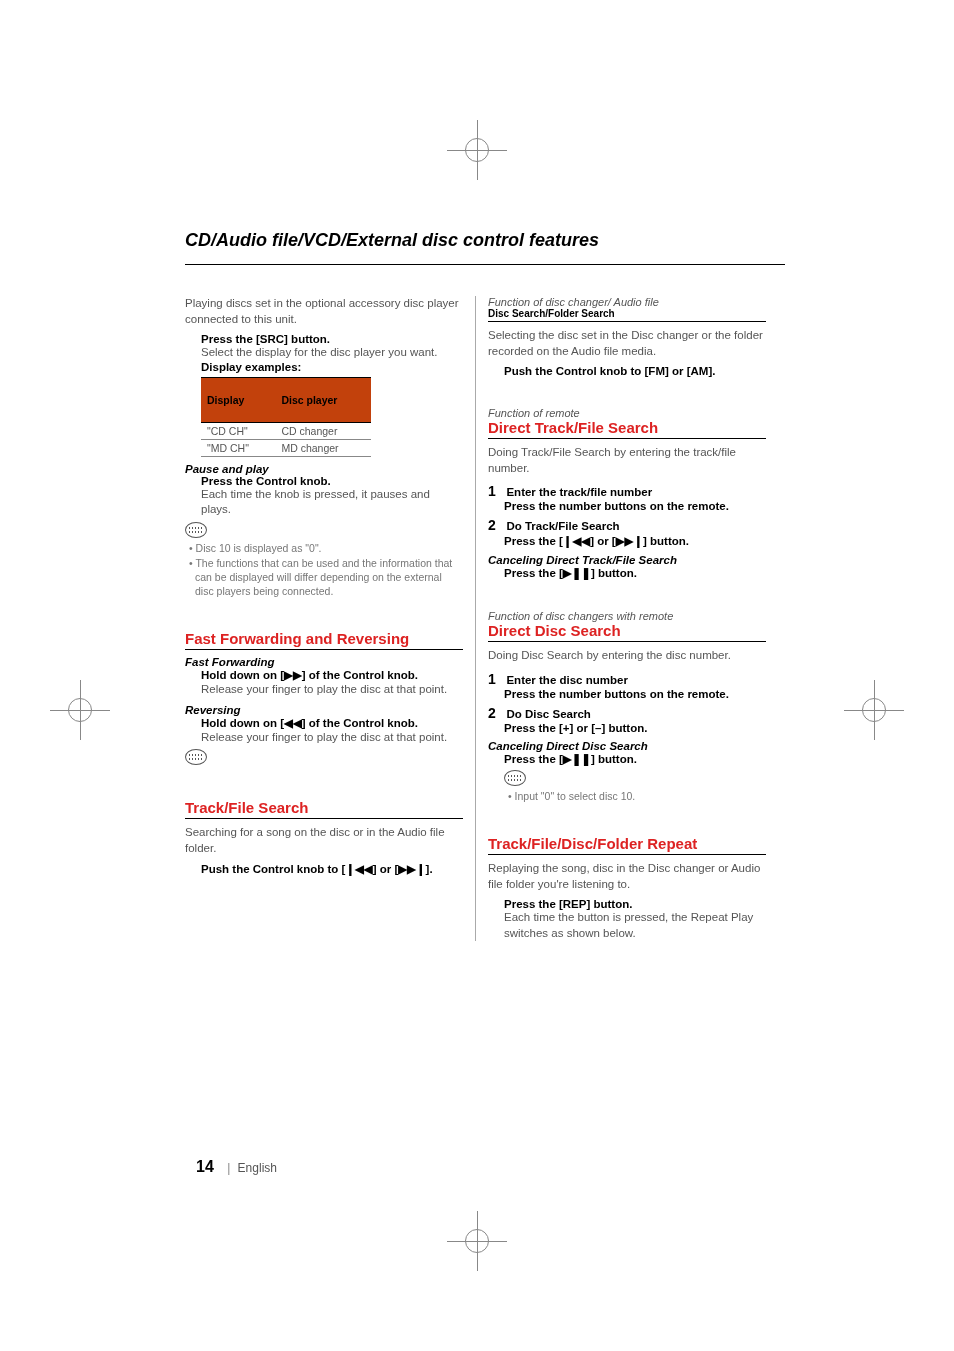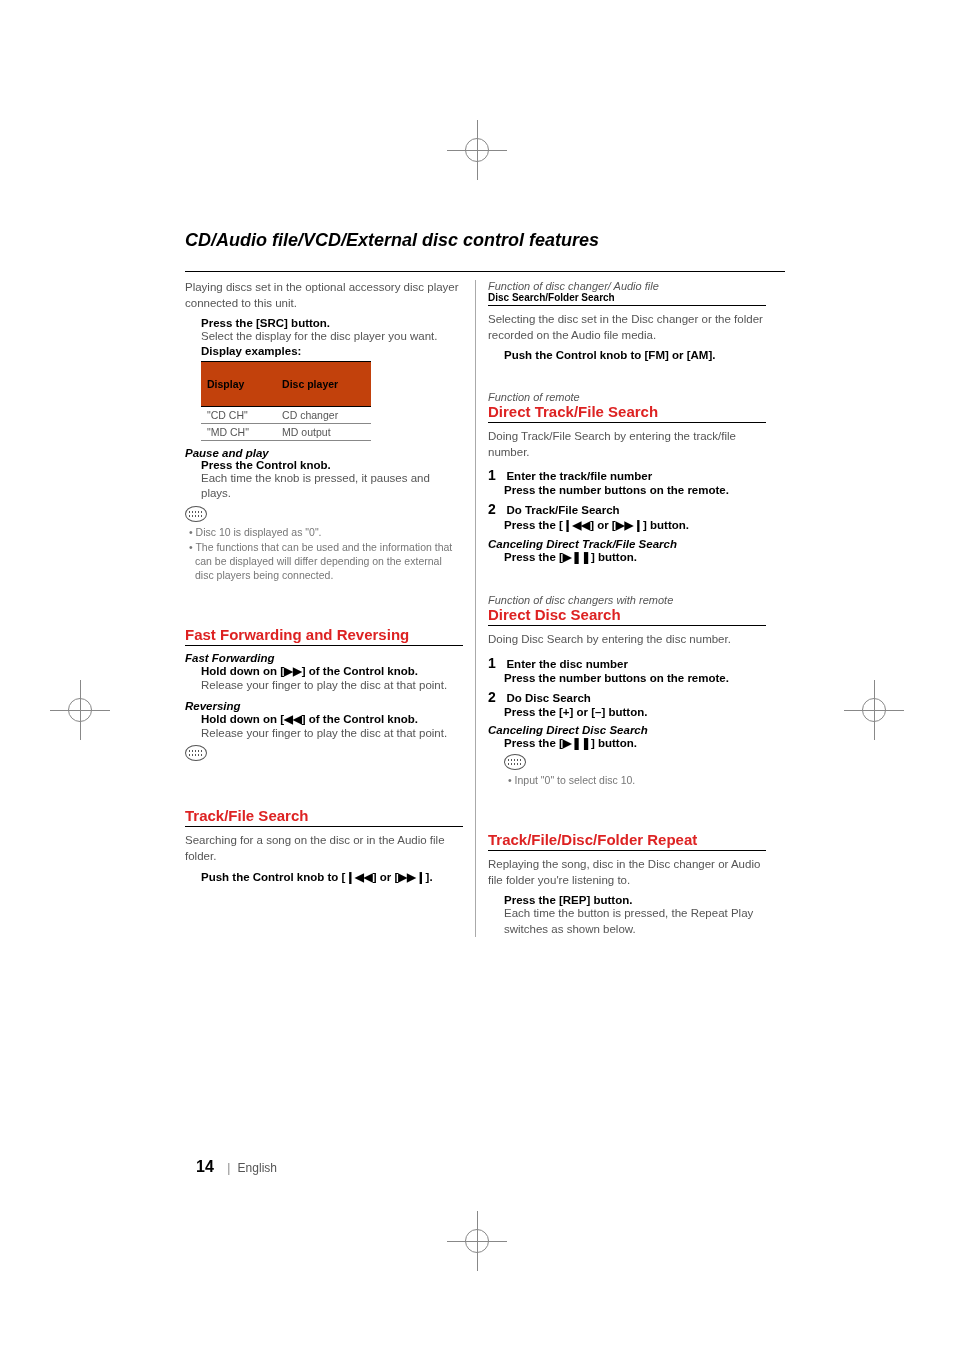--- a/index.html
+++ b/index.html
@@ -6,29 +6,29 @@
   html, body { width: 954px; height: 1351px; background: #fff; font-family: "Helvetica Neue", Arial, sans-serif; color: #000; }
   .page { position: relative; width: 954px; height: 1351px; }
 
   .cropmark { position: absolute; width: 60px; height: 60px; }
   .cropmark .h { position:absolute; height:1px; background:#888; width:30px; top:50%; }
   .cropmark .v { position:absolute; width:1px; background:#888; height:30px; left:50%; }
   .cropmark .circ { position:absolute; width:24px; height:24px; border:1px solid #888; border-radius:50%; left:50%; top:50%; transform:translate(-50%,-50%); }
 
   .content { position: absolute; left: 185px; top: 230px; width: 600px; }
 
-  .chapter-title { font-size: 18px; font-weight: bold; font-style: italic; padding-bottom: 20px; border-bottom: 1.5px solid #000; margin-bottom: 8px; }
+  .chapter-title { font-size: 18px; font-weight: bold; font-style: italic; padding-bottom: 13px; border-bottom: 1.5px solid #000; margin-bottom: 31px; }
 
   .cols { display: flex; gap: 0; }
   .col { width: 290px; }
   .col-l { padding-right: 12px; }
   .col-r { padding-left: 12px; }
   .vdiv { width: 1px; background: #aaa; }
 
-  .section-hd { color: #d22; font-size: 15px; font-weight: 800; padding-bottom: 2px; border-bottom: 1.5px solid #000; margin-top: 16px; margin-bottom: 6px; }
+  .section-hd { color: #d22; font-size: 15px; font-weight: 800; padding-bottom: 2px; border-bottom: 1.5px solid #000; margin-top: 4px; margin-bottom: 6px; }
   .col > .section-hd:first-child { margin-top: 0; }
   .body { font-size: 11.5px; color: #555; line-height: 1.35; margin-bottom: 6px; }
   .subhd-italic { font-size: 11.5px; font-weight: bold; font-style: italic; color: #000; margin-top: 6px; }
   .indent { margin-left: 16px; }
   .bold-line { font-size: 11.5px; font-weight: bold; color: #000; }
 
   table.disp { border-collapse: collapse; margin: 4px 0 6px 16px; font-size: 10.5px; width: 170px; }
   table.disp th { text-align: left; font-weight: bold; background: #c2410c; border-top:1px solid #000; border-bottom:1px solid #000; padding: 16px 6px; }
   table.disp td { border-bottom: 0.5px solid #888; padding: 2px 6px; color:#555; }
 
@@ -108,21 +108,21 @@
               <tr>
                 <th>Display</th>
                 <th>Disc player</th>
               </tr>
           <tr>
                 <td>"CD CH"</td>
                 <td>CD changer</td>
               </tr>
           <tr>
                 <td>"MD CH"</td>
-                <td>MD output</td>
+                <td>MD changer</td>
               </tr>
         </tbody>
           </table>
 
         <div class="subhd-italic">Pause and play</div>
         <div class="indent">
           <div class="bold-line">Press the Control knob.</div>
           <div class="body" style="margin:0">Each time the knob is pressed, it pauses and plays.</div>
         </div>
         <div class="note-icon"></div>

